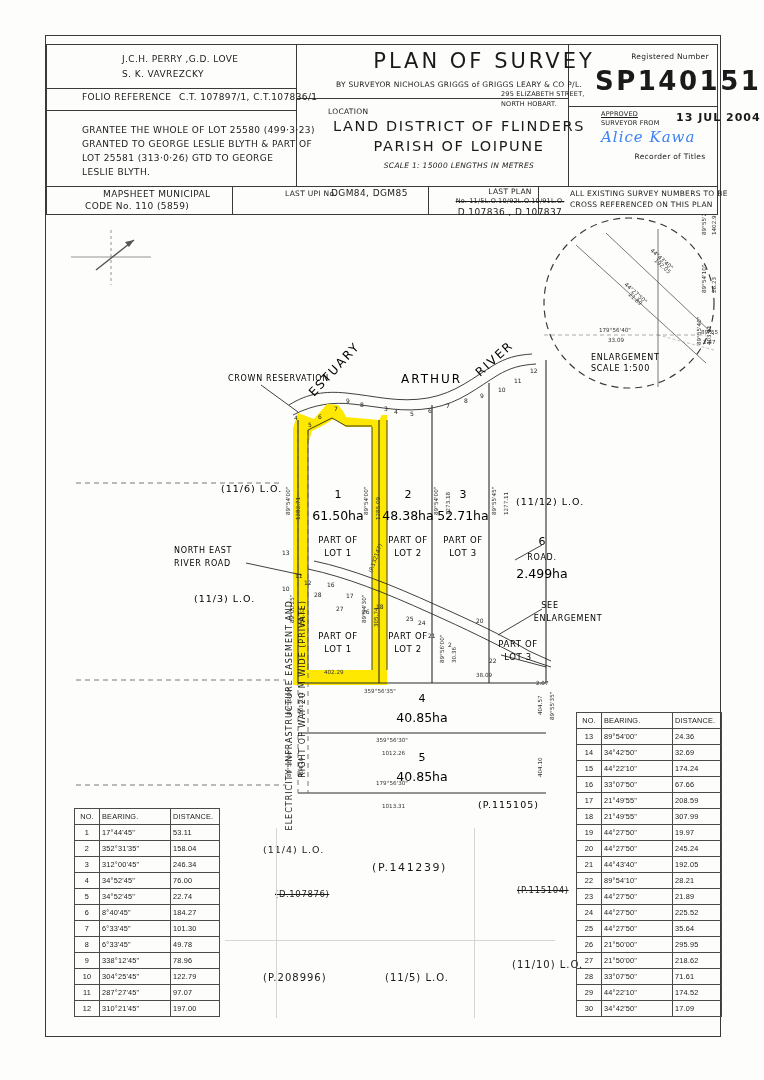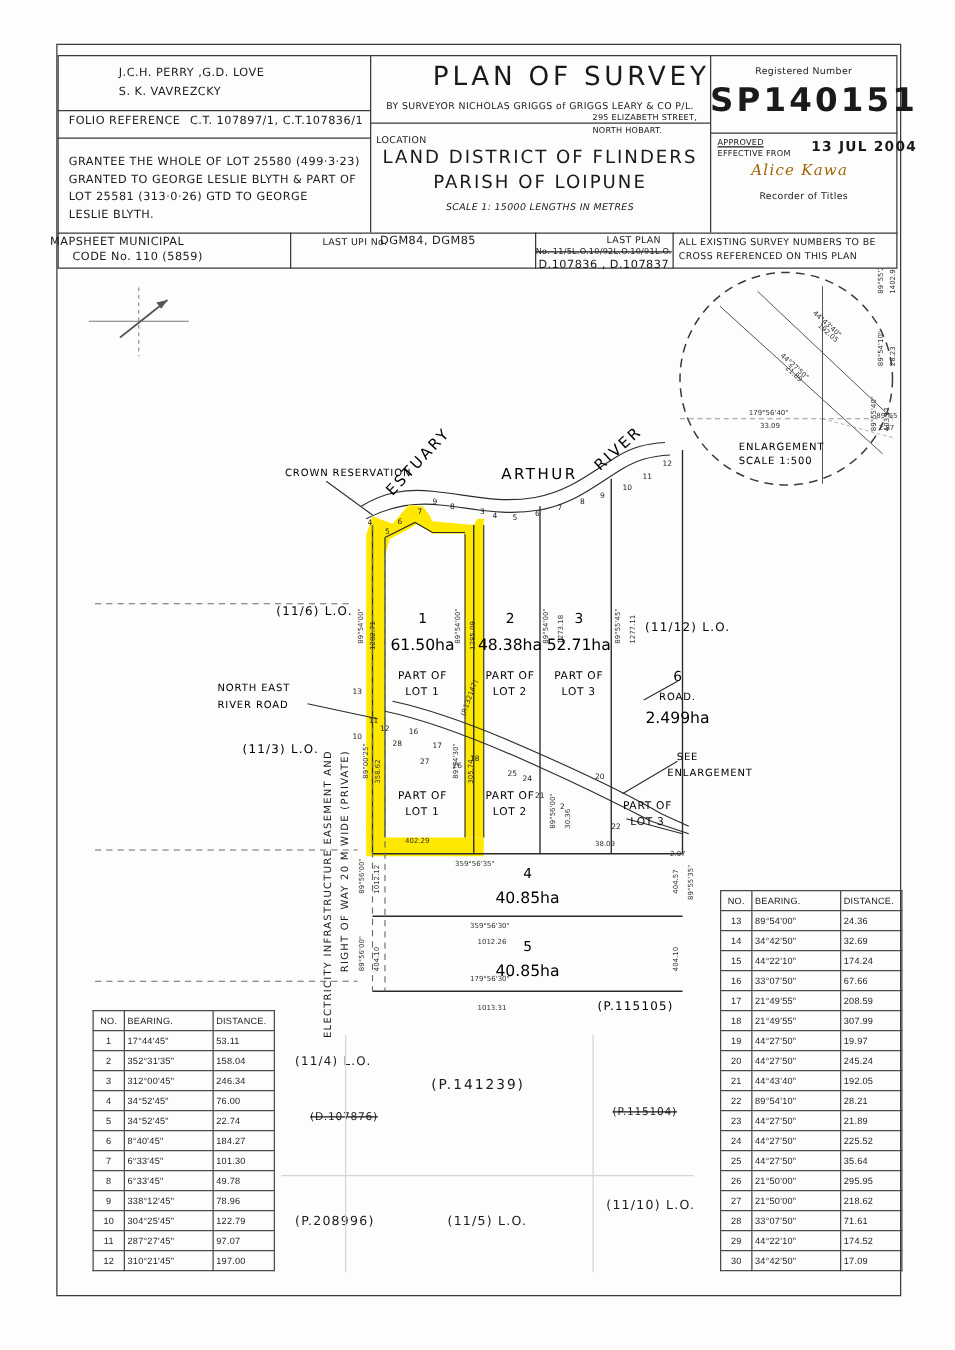--- a/index.html
+++ b/index.html
@@ -9,21 +9,21 @@
     color:#1a1a1a;
   }
   
   #sheet{position:absolute;inset:0;background:#fdfdfb;}
   #outer-border{
     position:absolute;left:45px;top:35px;width:674px;height:1000px;
     border:1px solid #3a3a3a;
   }
   
   .t{position:absolute;white-space:nowrap;line-height:1.05;}
-  .hand{font-family:"DejaVu Sans", sans-serif;letter-spacing:.4px;}
+  .hand{font-family:"DejaVu Sans", sans-serif;letter-spacing:.4px;margin-left:27px;}
   .ctr{text-align:center;}
   
   .tb{position:absolute;box-sizing:border-box;border:1px solid #3a3a3a;}
   .vline{position:absolute;background:#3a3a3a;width:1px;}
   .hline{position:absolute;background:#3a3a3a;height:1px;}
 
   #title-main{font-size:21px;letter-spacing:3px;padding-left:25px;}
   #reg-num{font-size:26px;letter-spacing:2.5px;font-weight:bold;}
   .lbl-sm{font-size:7.5px;letter-spacing:.3px;}
   .lbl-md{font-size:9px;letter-spacing:.4px;}
@@ -89,44 +89,44 @@
     <div class="t hand lbl-md" style="left:95px;top:70px;">S. K. VAVREZCKY</div>
 
     <div class="t hand lbl-md" style="left:55px;top:93px;">FOLIO REFERENCE</div>
     <div class="t hand lbl-md" style="left:152px;top:93px;">C.T. 107897/1, C.T.107836/1</div>
 
     <div class="t hand lbl-md" style="left:55px;top:126px;">GRANTEE THE WHOLE OF LOT 25580 (499·3·23)</div>
     <div class="t hand lbl-md" style="left:55px;top:140px;">GRANTED TO GEORGE LESLIE BLYTH &amp; PART OF</div>
     <div class="t hand lbl-md" style="left:55px;top:154px;">LOT 25581 (313·0·26) GTD TO GEORGE</div>
     <div class="t hand lbl-md" style="left:55px;top:168px;">LESLIE BLYTH.</div>
 
-    <div class="t hand lbl-md" style="left:40px;top:190px;">MAPSHEET MUNICIPAL</div>
+    <div class="t hand lbl-md" style="left:76px;top:190px;">MAPSHEET MUNICIPAL</div>
     <div class="t hand lbl-md" style="left:58px;top:202px;">CODE No. 110 (5859)</div>
 
     <div class="t hand ctr" id="title-main" style="left:296px;top:50px;width:272px;">PLAN OF SURVEY</div>
     <div class="t hand ctr lbl-sm" style="left:296px;top:81px;width:272px;">BY SURVEYOR NICHOLAS GRIGGS of GRIGGS LEARY &amp; CO P/L.</div>
     <div class="t hand lbl-xs" style="left:474px;top:91px;">295 ELIZABETH STREET,</div>
     <div class="t hand lbl-xs" style="left:474px;top:101px;">NORTH HOBART.</div>
     <div class="t hand lbl-sm" style="left:301px;top:108px;">LOCATION</div>
     <div class="t hand ctr lbl-lg" style="left:296px;top:119px;width:272px;">LAND DISTRICT OF FLINDERS</div>
     <div class="t hand ctr lbl-lg" style="left:296px;top:139px;width:272px;">PARISH OF LOIPUNE</div>
     <div class="t hand ctr lbl-sm" style="left:296px;top:162px;width:272px;font-style:italic;">SCALE 1: 15000   LENGTHS IN METRES</div>
 
     <div class="t hand ctr lbl-sm" style="left:568px;top:53px;width:150px;">Registered Number</div>
     <div class="t hand ctr" id="reg-num" style="left:568px;top:68px;width:150px;">SP140151</div>
     <div class="t hand lbl-xs" style="left:574px;top:111px;text-decoration:underline;text-align:center;">APPROVED</div>
-    <div class="t hand lbl-xs" style="left:574px;top:120px;">EFFECTIVE FROM</div>
+    <div class="t hand lbl-xs" style="left:574px;top:120px;">SURVEYOR FROM</div>
     <div class="t hand" style="left:649px;top:112px;font-size:11px;font-weight:bold;letter-spacing:1px;">13 JUL 2004</div>
-    <div class="t" style="left:601px;top:130px;font-family:'DejaVu Serif',serif;font-style:italic;font-size:12px;letter-spacing:1px;color:#a16207;">Alice Kawa</div>
+    <div class="t" style="left:601px;top:130px;font-family:'DejaVu Serif',serif;font-style:italic;font-size:15px;letter-spacing:1px;color:#3b82f6;">Alice Kawa</div>
     <div class="t hand ctr lbl-sm" style="left:568px;top:153px;width:150px;">Recorder of Titles</div>
 
     <div class="t hand lbl-sm" style="left:238px;top:190px;padding-left:20px;">LAST UPI No.</div>
     <div class="t hand lbl-md" style="left:304px;top:189px;text-align:right;">DGM84, DGM85</div>
 
-    <div class="t hand ctr lbl-sm" style="left:452px;top:188px;width:110px;">LAST PLAN</div>
+    <div class="t hand ctr lbl-sm" style="left:428px;top:188px;width:110px;">LAST PLAN</div>
     <div class="t hand ctr lbl-xs strike" style="left:424px;top:198px;width:118px;">No. 11/5L.O.10/92L.O.10/91L.O.</div>
     <div class="t hand ctr lbl-md" style="left:420px;top:208px;width:126px;">D.107836 , D.107837</div>
 
     <div class="t hand lbl-sm" style="left:543px;top:190px;">ALL EXISTING SURVEY NUMBERS TO BE</div>
     <div class="t hand lbl-sm" style="left:543px;top:201px;">CROSS REFERENCED ON THIS PLAN</div>
   </div>
 
   <div id="map">
     <svg width="672" height="600" viewBox="0 0 672 600">
 

